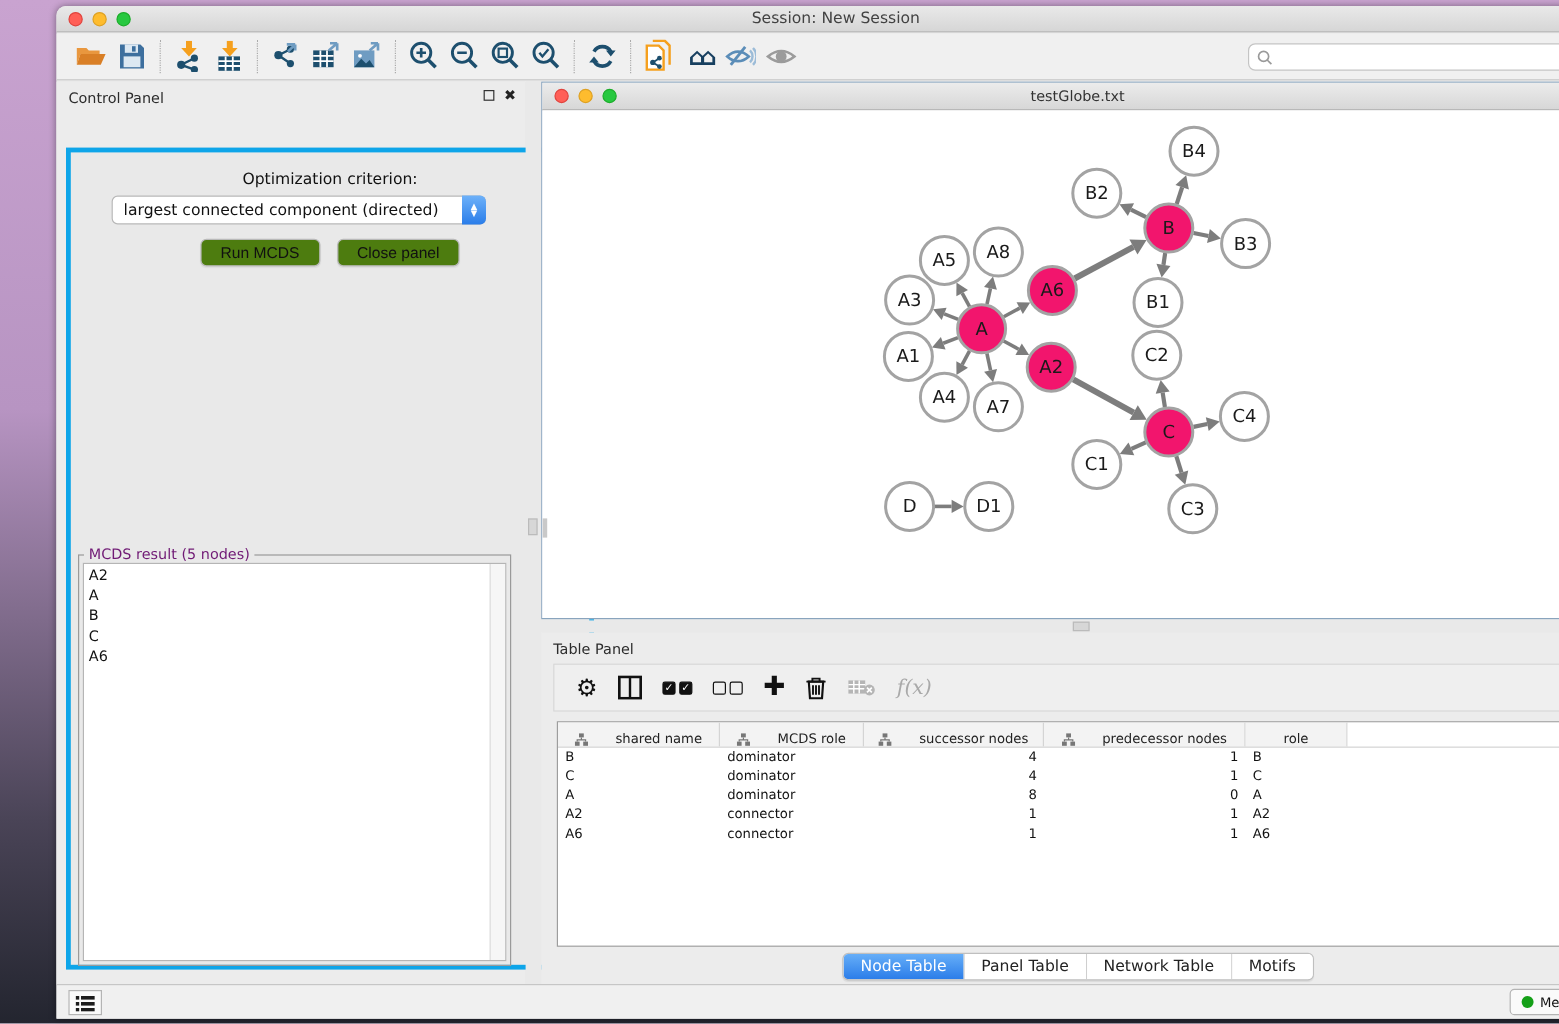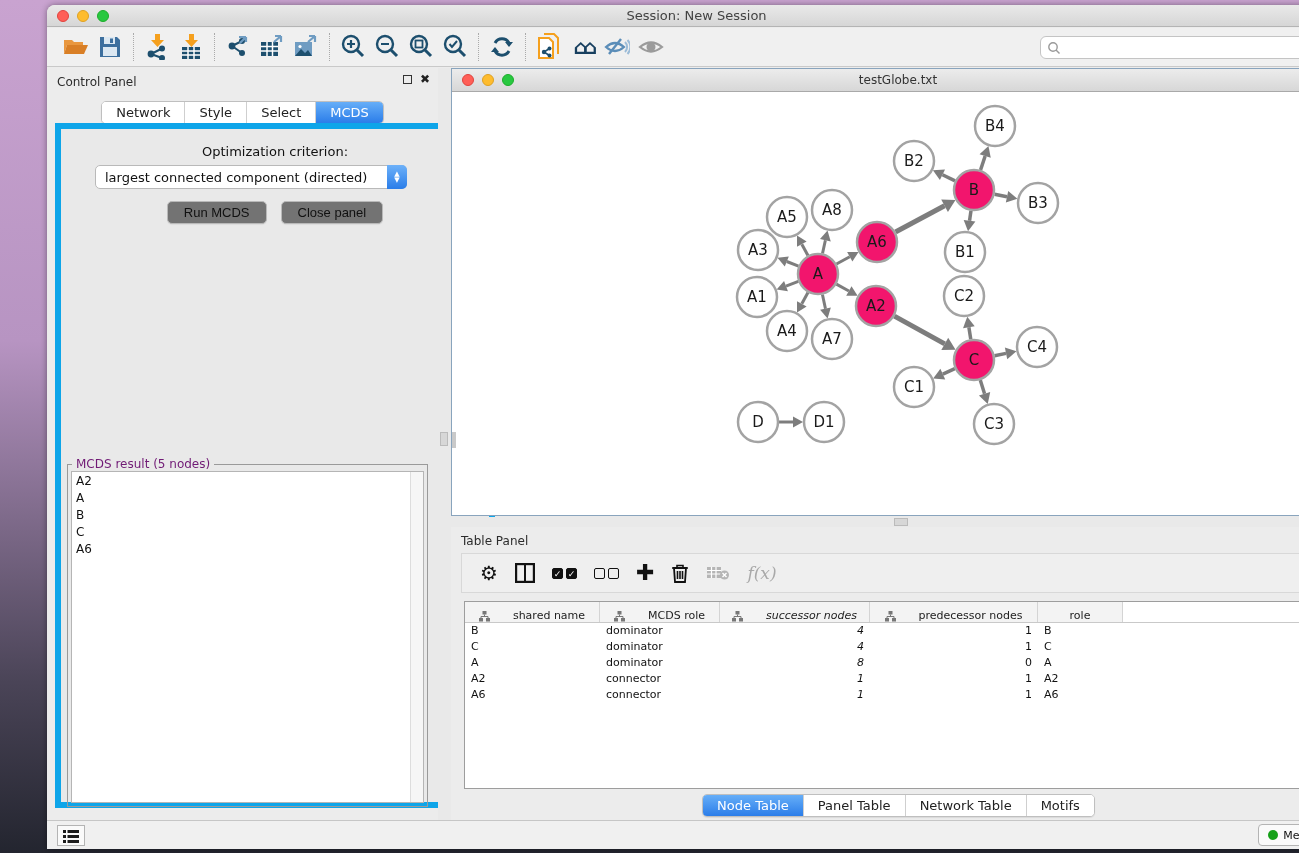--- a/index.html
+++ b/index.html
@@ -34,27 +34,27 @@
   .ph-icons { position:absolute; right:8px; top:7px; display:flex; gap:8px; align-items:center; }
   .float-icon { width:9px; height:9px; border:1.5px solid #333; display:inline-block; }
   .close-icon { font-size:12px; font-weight:bold; color:#222; line-height:9px; }
 
   .seg-tabs { position:absolute; top:33px; left:0; width:100%; display:flex; justify-content:center; }
   .seg { display:flex; border:1px solid #bfbfbf; border-radius:5px; overflow:hidden; background:#fff; box-shadow:0 1px 1px rgba(0,0,0,.08); }
   .seg-tab { padding:3px 14px; font-size:13px; color:#222; background:#fff; border-right:1px solid #cfcfcf; cursor:default; }
   .seg-tab:last-child { border-right:none; }
   .seg-tab.selected { background:linear-gradient(180deg,#66aef8,#2b7de9); color:#fff; }
 
-  .cp-content { position:absolute; left:8px; top:55px; width:440px; height:685px; border:6px solid #0ea5e9; background:#e9e9e9; }
+  .cp-content { position:absolute; left:8px; top:55px; width:440px; height:685px; border:4px solid #0ea5e9; background:#e9e9e9; }
   .opt-label { position:absolute; top:15px; width:100%; text-align:center; font-size:13px; color:#111; }
   .combo { position:absolute; left:34px; top:36px; width:312px; height:24px; background:#fff; border:1px solid #b9b9b9; border-radius:5px; display:flex; align-items:center; }
   .combo .combo-text { flex:1; font-size:13px; color:#111; padding-left:9px; white-space:nowrap; }
   .combo .stepper { width:20px; height:24px; margin-right:-1px; background:linear-gradient(180deg,#6db1f9,#2a7de9); border-radius:0 5px 5px 0; display:flex; flex-direction:column; align-items:center; justify-content:center; color:#fff; font-size:7px; line-height:6px; }
   .btn-row { position:absolute; top:72px; width:100%; display:flex; justify-content:center; gap:14px; }
-  .mac-btn { background:#737373; border:1px solid #b9b9b9; border-radius:5px; font-size:13px; color:#111; padding:3px 16px; box-shadow:0 1px 1px rgba(0,0,0,.06); }
+  .mac-btn { background:#4d7c0f; border:1px solid #b9b9b9; border-radius:5px; font-size:13px; color:#111; padding:3px 16px; box-shadow:0 1px 1px rgba(0,0,0,.06); }
 
   .fieldset { position:absolute; left:6px; top:335px; width:361px; height:343px; border:1px solid #9a9a9a; }
   .fieldset .legend { position:absolute; top:-8px; left:4px; background:#e9e9e9; padding:0 4px; font-size:12px; color:#701a75; }
   .mcds-list { position:absolute; left:3px; top:6px; width:353px; height:332px; background:#fff; border:1px solid #b5b5b5; overflow:hidden; }
   .mcds-list .vtrack { position:absolute; right:0; top:0; width:13px; height:100%; background:#f6f6f6; border-left:1px solid #ddd; }
   .mcds-item { font-size:12px; color:#111; padding:1.5px 0 1.5px 4px; }
 
   
   .vdiv { position:absolute; left:391px; top:0; width:13px; height:752px; background:#e9e9e9; }
   .vdiv .handle { position:absolute; left:2px; top:364px; width:8px; height:14px; background:#d7d7d7; border:1px solid #bbb; }
@@ -85,21 +85,21 @@
   .cb.filled { background:#111; color:#fff; }
   .plus-glyph { font-size:22px; font-weight:bold; color:#111; line-height:20px; }
 
   .ntable { position:absolute; left:13px; top:74px; width:873px; height:188px; background:#fff; border:1px solid #9d9d9d; overflow:hidden; }
   .thead { display:flex; height:21px; border-bottom:1px solid #c9c9c9; font-size:11px; color:#222; }
   .th { background:#f3f3f3; border-right:1px solid #d4d4d4; display:flex; align-items:flex-end; justify-content:center; gap:23px; }
   .th:nth-child(6){ background:#fff; border-right:none; }
   .trow { display:flex; height:16px; font-size:11px; color:#111; }
   .td { padding:1px 6px 0 6px; white-space:nowrap; overflow:hidden; }
   .num { text-align:right; }
-  .c0{width:135px;} .c1{width:120px;} .c2{width:150px;font-style:italic;} .c3{width:168px;} .c4{width:85px;} .c5{flex:1;}
+  .c0{width:135px;} .c1{width:120px;} .c2{width:150px;} .c3{width:168px;} .c4{width:85px;} .c5{flex:1;}
 
   .tp-tabs { position:absolute; bottom:3px; width:100%; display:flex; justify-content:center; }
 
   
   .statusbar { position:absolute; left:0; top:815px; width:100%; height:29px; background:#f0f0f0; border-top:1px solid #c6c6c6; }
   .list-btn { position:absolute; left:10px; top:4px; width:28px; height:21px; background:#fafafa; border:1px solid #b4b4b4; display:flex; align-items:center; justify-content:center; }
   .memory-btn { position:absolute; right:8px; top:3px; height:22px; background:#fafafa; border:1px solid #b4b4b4; border-radius:4px; display:flex; align-items:center; gap:5px; padding:0 9px; font-size:11px; color:#111; }
   .green-dot { width:10px; height:10px; border-radius:50%; background:#15a018; }
 </style>
 </head>
@@ -255,28 +255,20 @@
 
   <div class="main">
 
     <div class="cpanel">
       <div class="panel-head">
         <span class="phtitle">Control Panel</span>
         <span class="ph-icons">
           <span class="float-icon"></span>
           <span class="close-icon">✖</span>
         </span>
-      </div>
-      <div class="seg-tabs">
-        <div class="seg">
-          <div class="seg-tab">Network</div>
-          <div class="seg-tab">Style</div>
-          <div class="seg-tab">Select</div>
-          <div class="seg-tab selected">MCDS</div>
-        </div>
       </div>
       <div class="cp-content">
         <div class="opt-label">Optimization criterion:</div>
         <div class="combo">
           <span class="combo-text">largest connected component (directed)</span>
           <span class="stepper">
               <span>▲</span>
               <span>▼</span>
             </span>
         </div>

